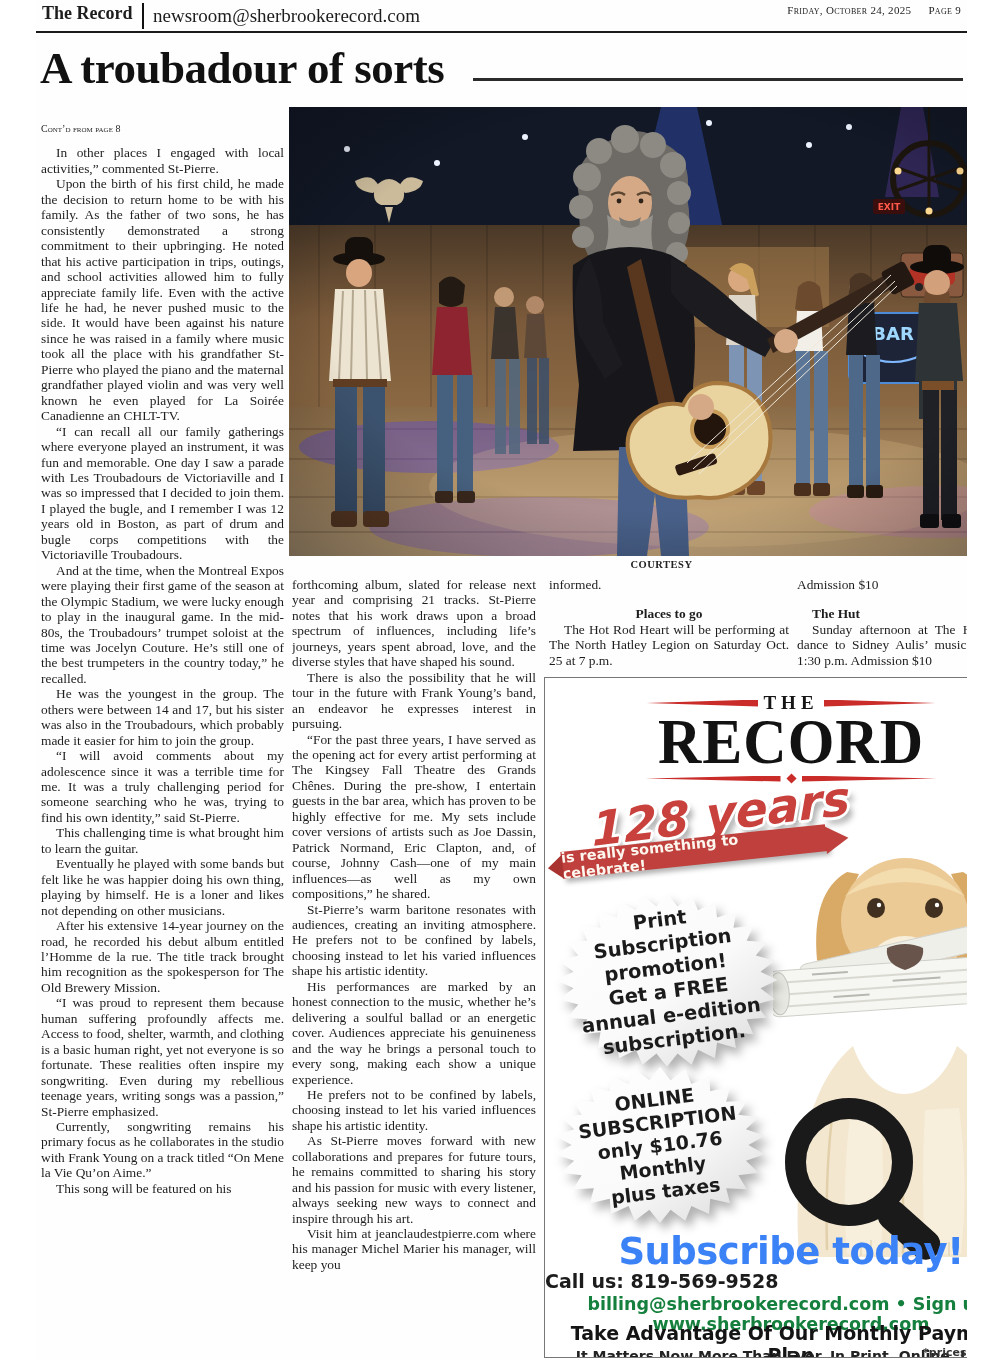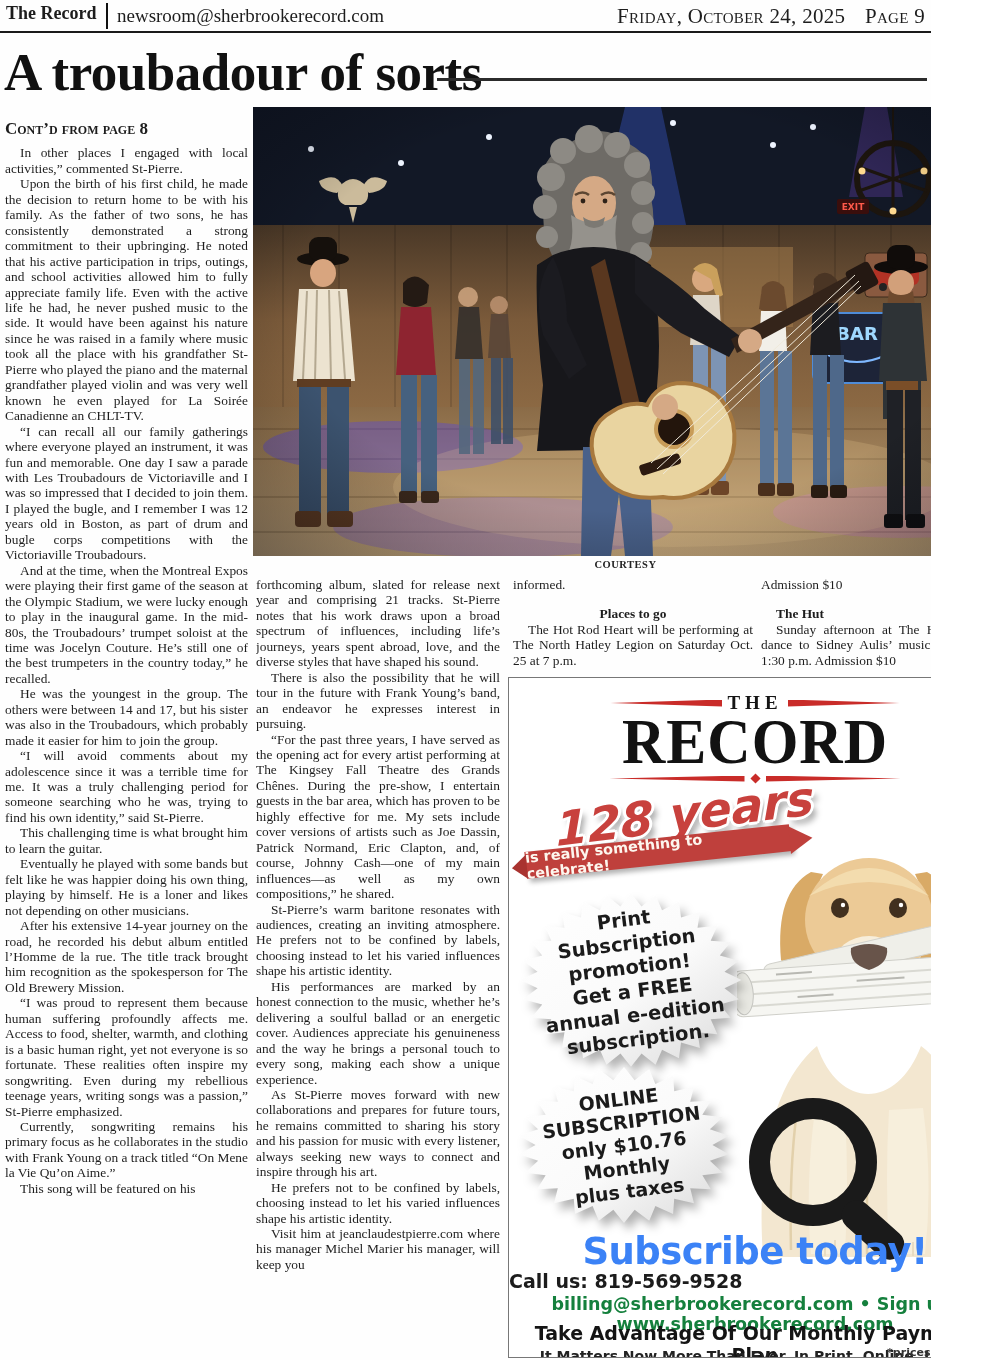--- a/index.html
+++ b/index.html
@@ -1,34 +1,34 @@
 <!DOCTYPE html>
 <html><head>
 <meta charset="utf-8">
 <style>
   html,body{margin:0;padding:0;background:#ffffff;}
   .page{position:relative;width:931px;height:1360px;background:#fefefe;overflow:hidden;
-        font-family:"Liberation Serif",serif;color:#1d1d1d;}
+        font-family:"Liberation Serif",serif;color:#1d1d1d;margin-left:36px;}
   
   .hdr{position:absolute;left:0;top:0;width:100%;height:30px;}
   .hdr-left{position:absolute;left:6px;top:3px;display:flex;align-items:flex-start;}
   .hdr-brand{font-size:18px;font-weight:600;}
   .hdr-divider{width:1.5px;height:26px;background:#111;margin:0 9px 0 10px;}
   .hdr-email{font-size:19px;padding-top:2px;}
-  .hdr-right{position:absolute;right:6px;top:4px;font-size:21px;font-variant:small-caps;letter-spacing:.3px;}
+  .hdr-right{position:absolute;right:6px;top:4px;font-size:11px;font-variant:small-caps;letter-spacing:.3px;}
   .hdr-right span{margin-left:14px;}
   .hdr-rule{position:absolute;left:0;top:31px;width:100%;height:1.5px;background:#1a1a1a;}
   
-  .headline{position:absolute;left:4px;top:42px;font-size:53px;font-weight:700;letter-spacing:-.5px;color:#111;text-align:right;}
+  .headline{position:absolute;left:4px;top:42px;font-size:45px;font-weight:700;letter-spacing:-.5px;color:#111;text-align:right;}
   .headline-rule{position:absolute;left:437px;right:4px;top:78px;height:2.5px;background:#2b2b2b;}
   
   .col{position:absolute;text-align:justify;font-size:13.4px;line-height:15.45px;overflow:hidden;}
   .col p{margin:0;text-indent:15px;}
   .col p.noindent{text-indent:0;}
-  .contd{font-variant:small-caps;font-weight:700;font-size:17px;margin-bottom:9px;}
+  .contd{font-variant:small-caps;font-weight:400;font-size:10px;margin-bottom:9px;}
   .subhead{font-weight:700;text-align:center;margin:14px 0 0 0 !important;text-indent:0 !important;}
   .subhead-left{font-weight:700;margin:14px 0 0 0 !important;}
   .col1{left:5px;top:121px;width:243px;height:1236px;}
   .col2{left:256px;top:577px;width:244px;height:780px;}
   .col3{left:513px;top:577px;width:240px;height:98px;}
   .col4{left:761px;top:577px;width:239px;height:98px;}
   
   .photo{position:absolute;left:253px;top:107px;width:749px;height:449px;overflow:hidden;background:#1a1f2b;}
   .photo svg{display:block;}
   .caption{position:absolute;left:253px;top:559px;width:745px;text-align:center;
@@ -351,22 +351,22 @@
     <p>“I was proud to represent them because human suffering profoundly affects me. Access to food, shelter, warmth, and clothing is a basic human right, yet not everyone is so fortunate. These realities often inspire my songwriting. Even during my rebellious teenage years, writing songs was a passion,” St-Pierre emphasized.</p>
     <p>Currently, songwriting remains his primary focus as he collaborates in the studio with Frank Young on a track titled “On Mene la Vie Qu’on Aime.”</p>
     <p>This song will be featured on his</p>
   </div>
   <div class="col col2">
     <p class="noindent">forthcoming album, slated for release next year and comprising 21 tracks. St-Pierre notes that his work draws upon a broad spectrum of influences, including life’s journeys, years spent abroad, love, and the diverse styles that have shaped his sound.</p>
     <p>There is also the possibility that he will tour in the future with Frank Young’s band, an endeavor he expresses interest in pursuing.</p>
     <p>“For the past three years, I have served as the opening act for every artist performing at The Kingsey Fall Theatre des Grands Chênes. During the pre-show, I entertain guests in the bar area, which has proven to be highly effective for me. My sets include cover versions of artists such as Joe Dassin, Patrick Normand, Eric Clapton, and, of course, Johnny Cash—one of my main influences—as well as my own compositions,” he shared.</p>
     <p>St-Pierre’s warm baritone resonates with audiences, creating an inviting atmosphere. He prefers not to be confined by labels, choosing instead to let his varied influences shape his artistic identity.</p>
     <p>His performances are marked by an honest connection to the music, whether he’s delivering a soulful ballad or an energetic cover. Audiences appreciate his genuineness and the way he brings a personal touch to every song, making each show a unique experience.</p>
+    <p>He prefers not to be confined by labels, choosing instead to let his varied influences shape his artistic identity.</p>
     <p>As St-Pierre moves forward with new collaborations and prepares for future tours, he remains committed to sharing his story and his passion for music with every listener, always seeking new ways to connect and inspire through his art.</p>
-    <p>He prefers not to be confined by labels, choosing instead to let his varied influences shape his artistic identity.</p>
     <p>Visit him at jeanclaudestpierre.com where his manager Michel Marier his manager, will keep you</p>
   </div>
   <div class="col col3">
     <p class="noindent">informed.</p>
     <p class="subhead">Places to go</p>
     <p>The Hot Rod Heart will be performing at The North Hatley Legion on Saturday Oct. 25 at 7 p.m.</p>
   </div>
   <div class="col col4">
     <p class="noindent">Admission $10</p>
     <p class="subhead-left">The Hut</p>

